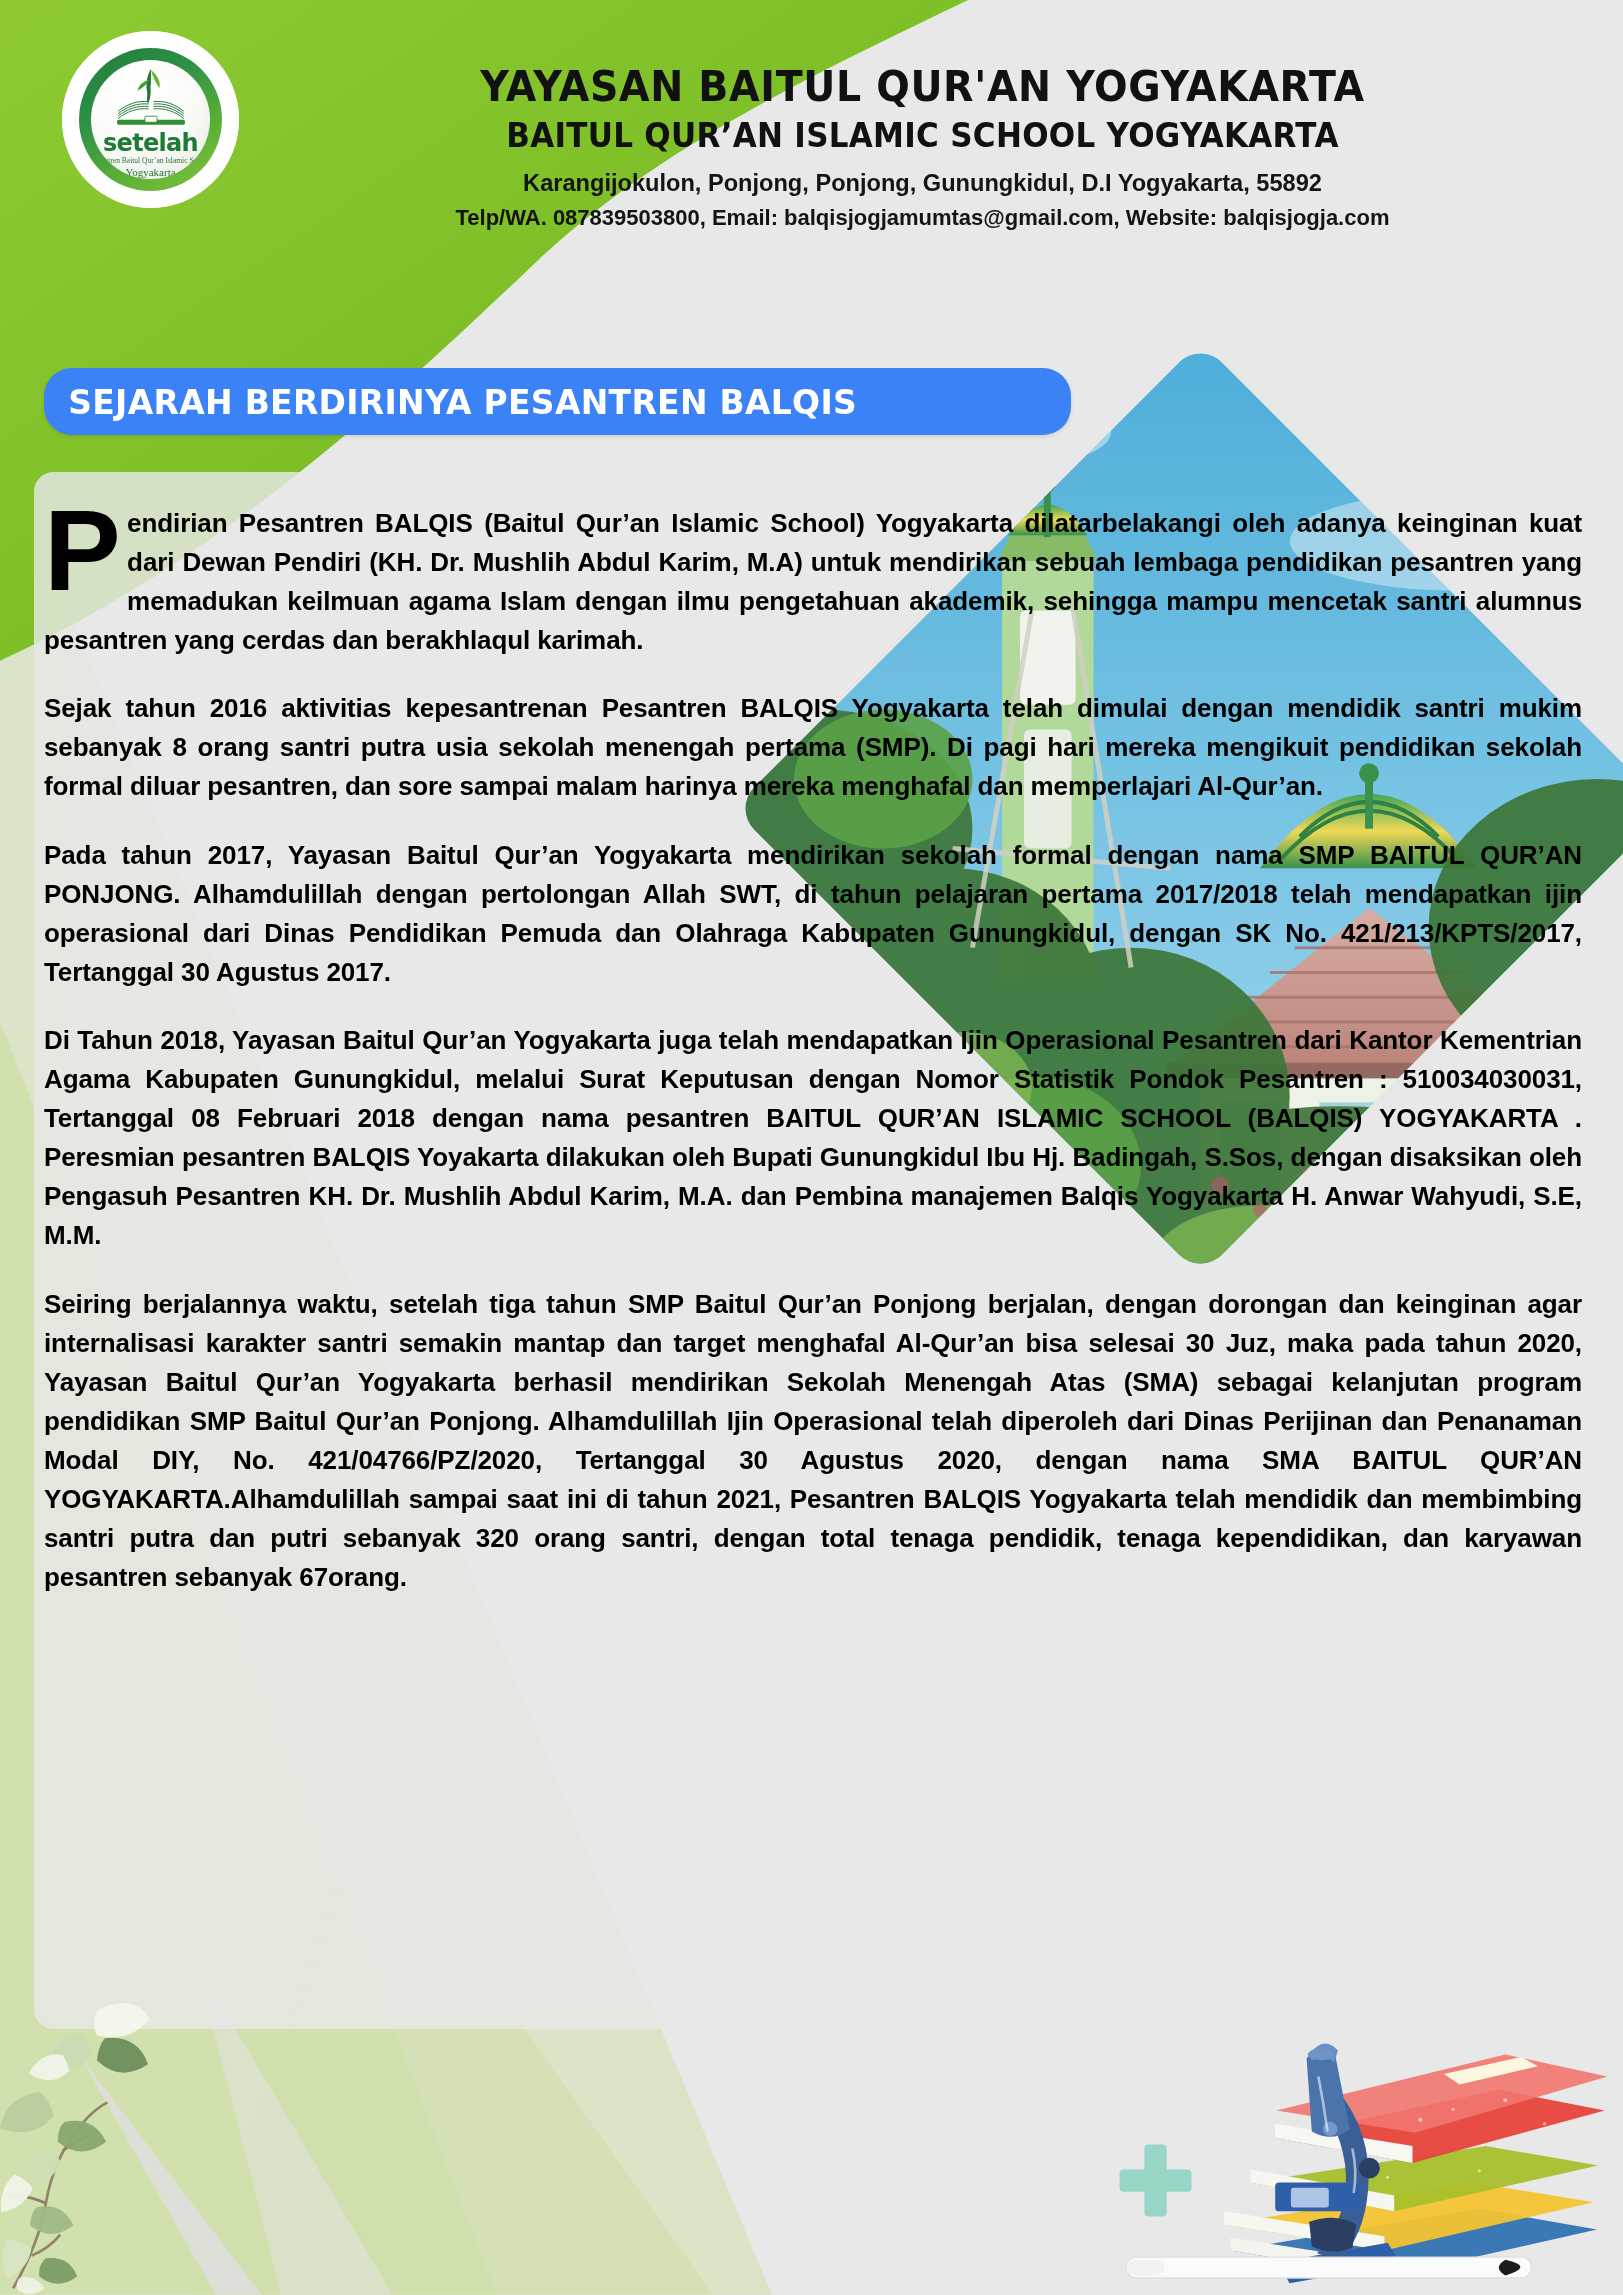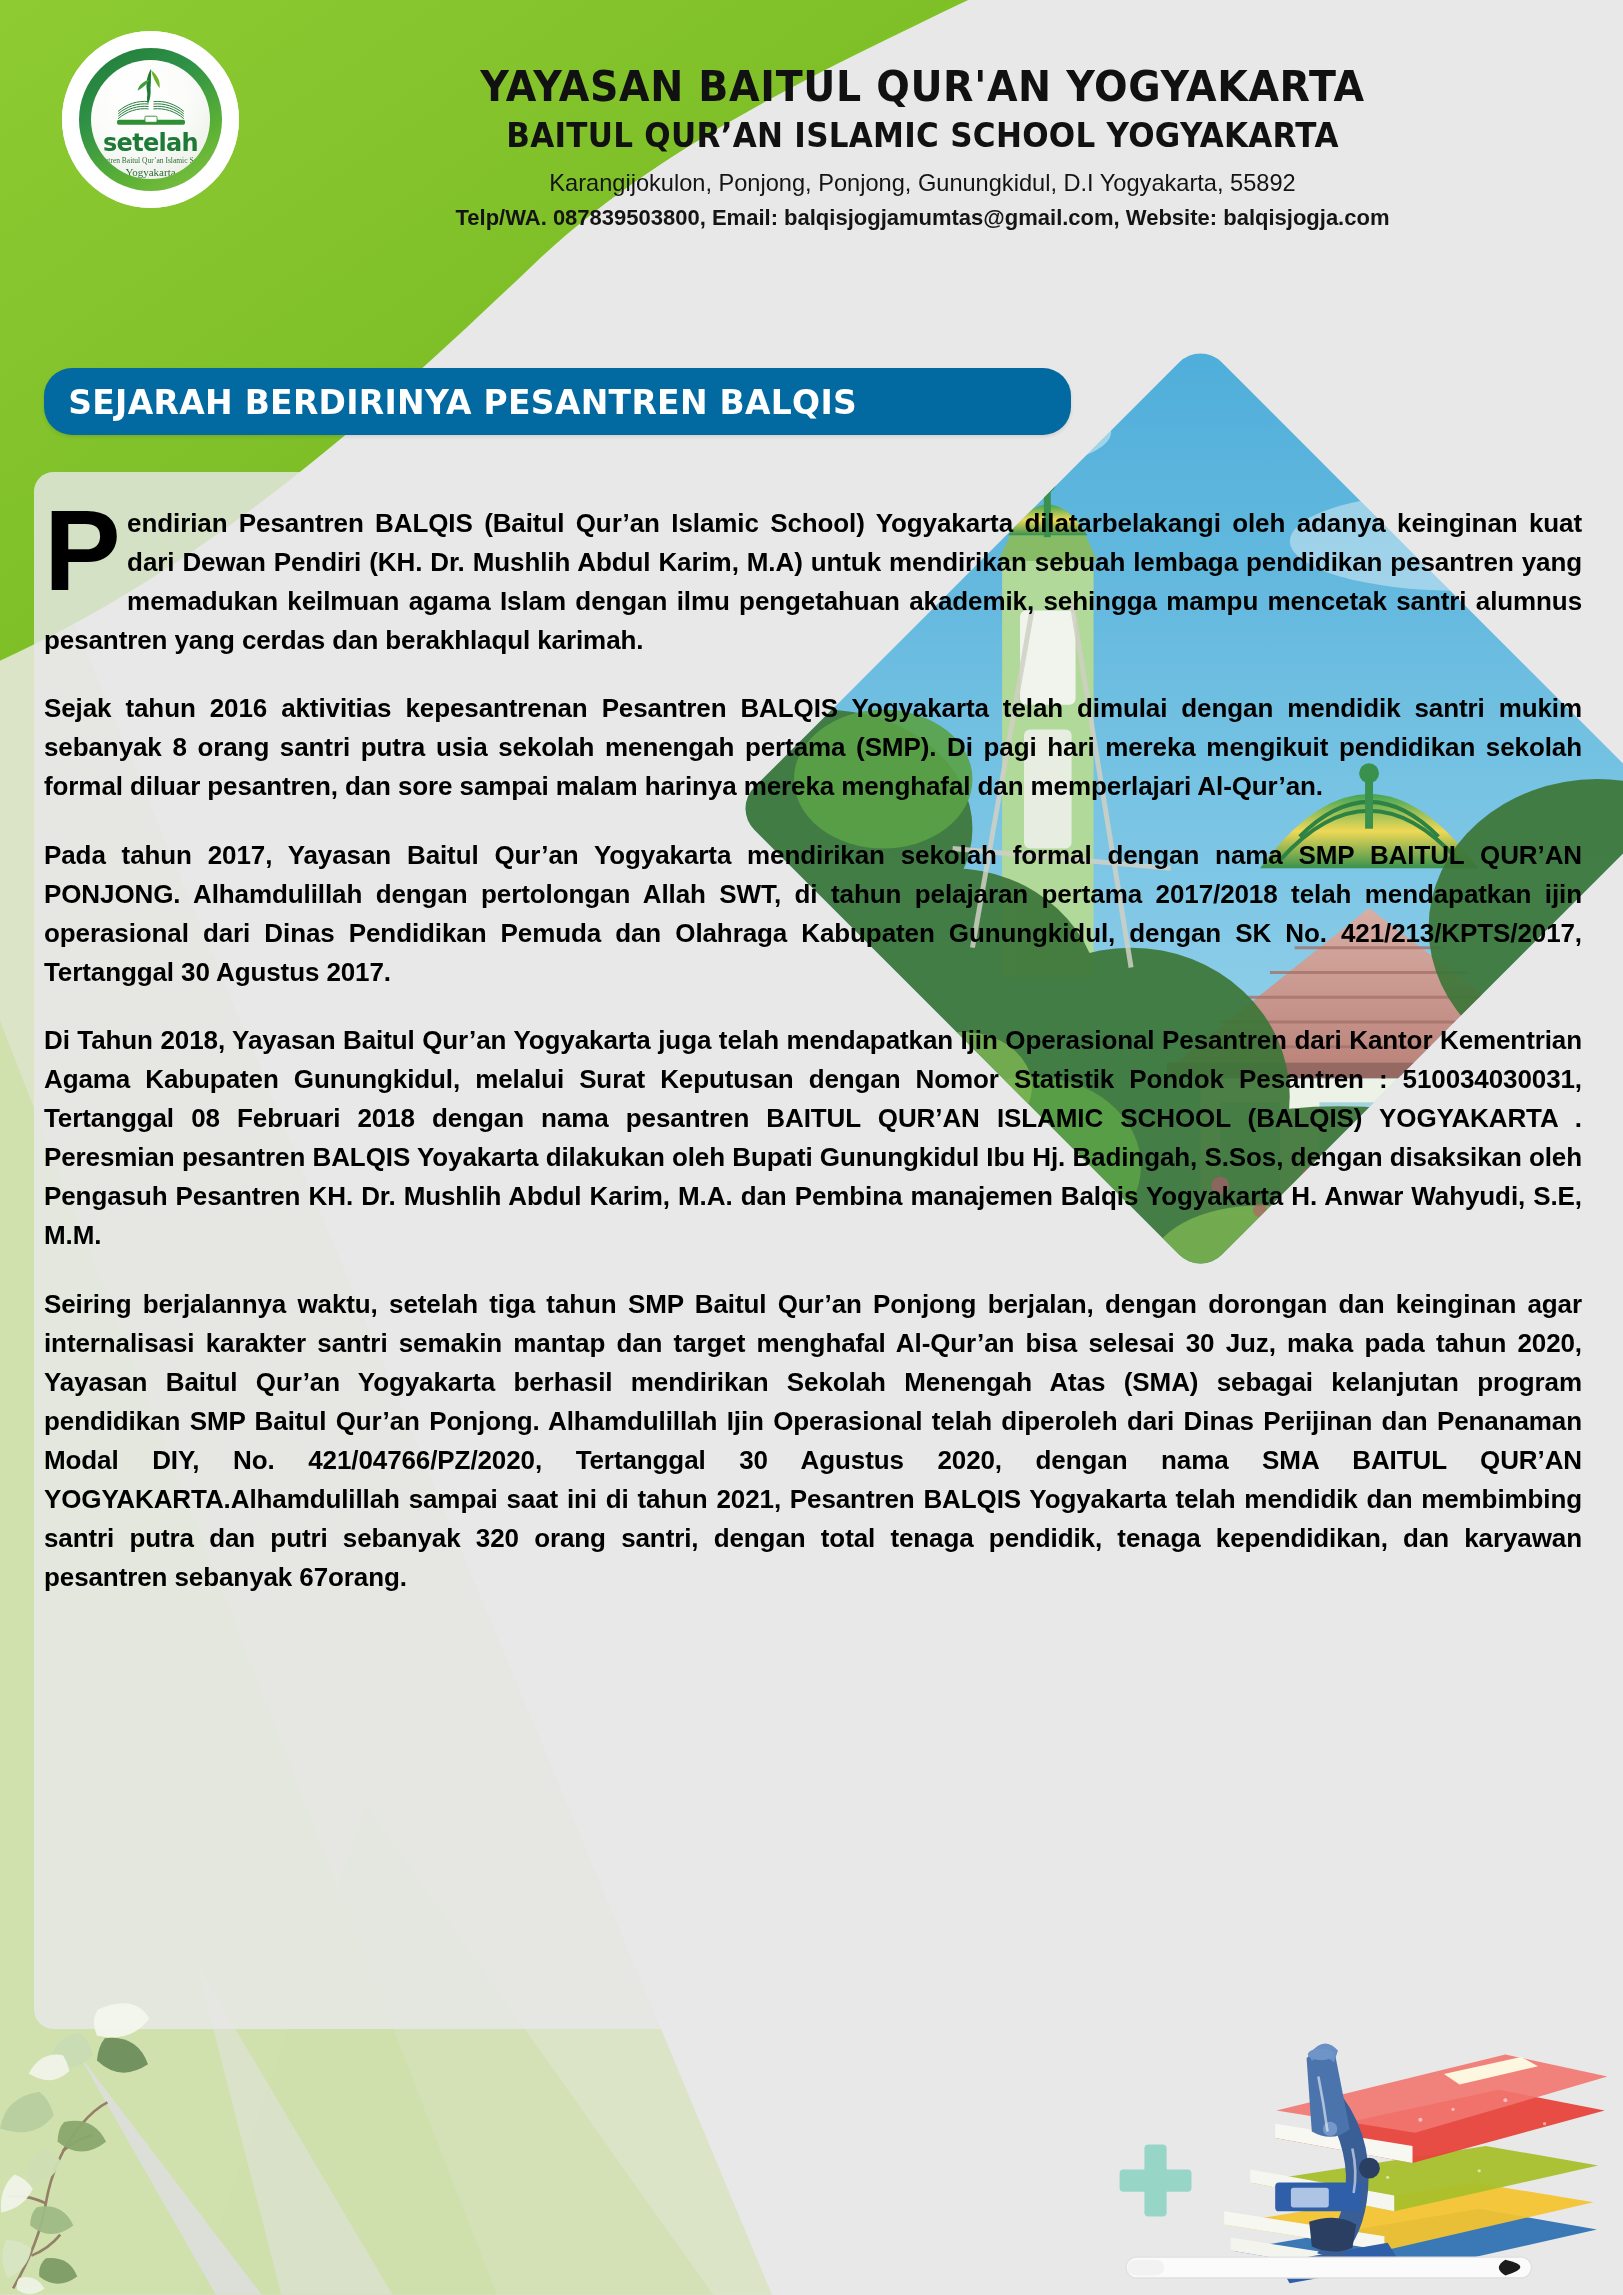--- a/index.html
+++ b/index.html
@@ -69,34 +69,34 @@
   }
   .org-sub {
     font-family:"DejaVu Sans", sans-serif;
     font-weight:bold;
     font-size:33px; letter-spacing:0.3px; color:#111;
     transform:scaleX(0.94); transform-origin:center;
     line-height:1.1; margin-top:9.2px;
   }
   .org-addr {
     font-family:"Liberation Sans", sans-serif;
-    font-weight:400; font-size:23.6px; color:#141414;
+    font-weight:700; font-size:23.6px; color:#141414;
     margin-top:14.4px; line-height:1.2;
   }
   .org-contact {
     font-family:"Liberation Sans", sans-serif;
     font-weight:600; font-size:22px; color:#141414;
     margin-top:7.9px; line-height:1.2;
   }
 
   
   #section-badge {
     position:absolute; left:44px; top:368px;
     width:1027px; height:67px;
-    background:#0369a1;
+    background:#3b82f6;
     border-radius:28px;
     z-index:12;
     display:flex; align-items:center;
     box-shadow:0 2px 3.9px rgba(0,0,0,0.10);
   }
   #section-badge span {
     font-family:"DejaVu Sans", sans-serif;
     font-weight:bold; font-size:34px; color:#ffffff;
     letter-spacing:0.3px; padding-left:25px;
     transform:scaleX(0.97); transform-origin:left center;

